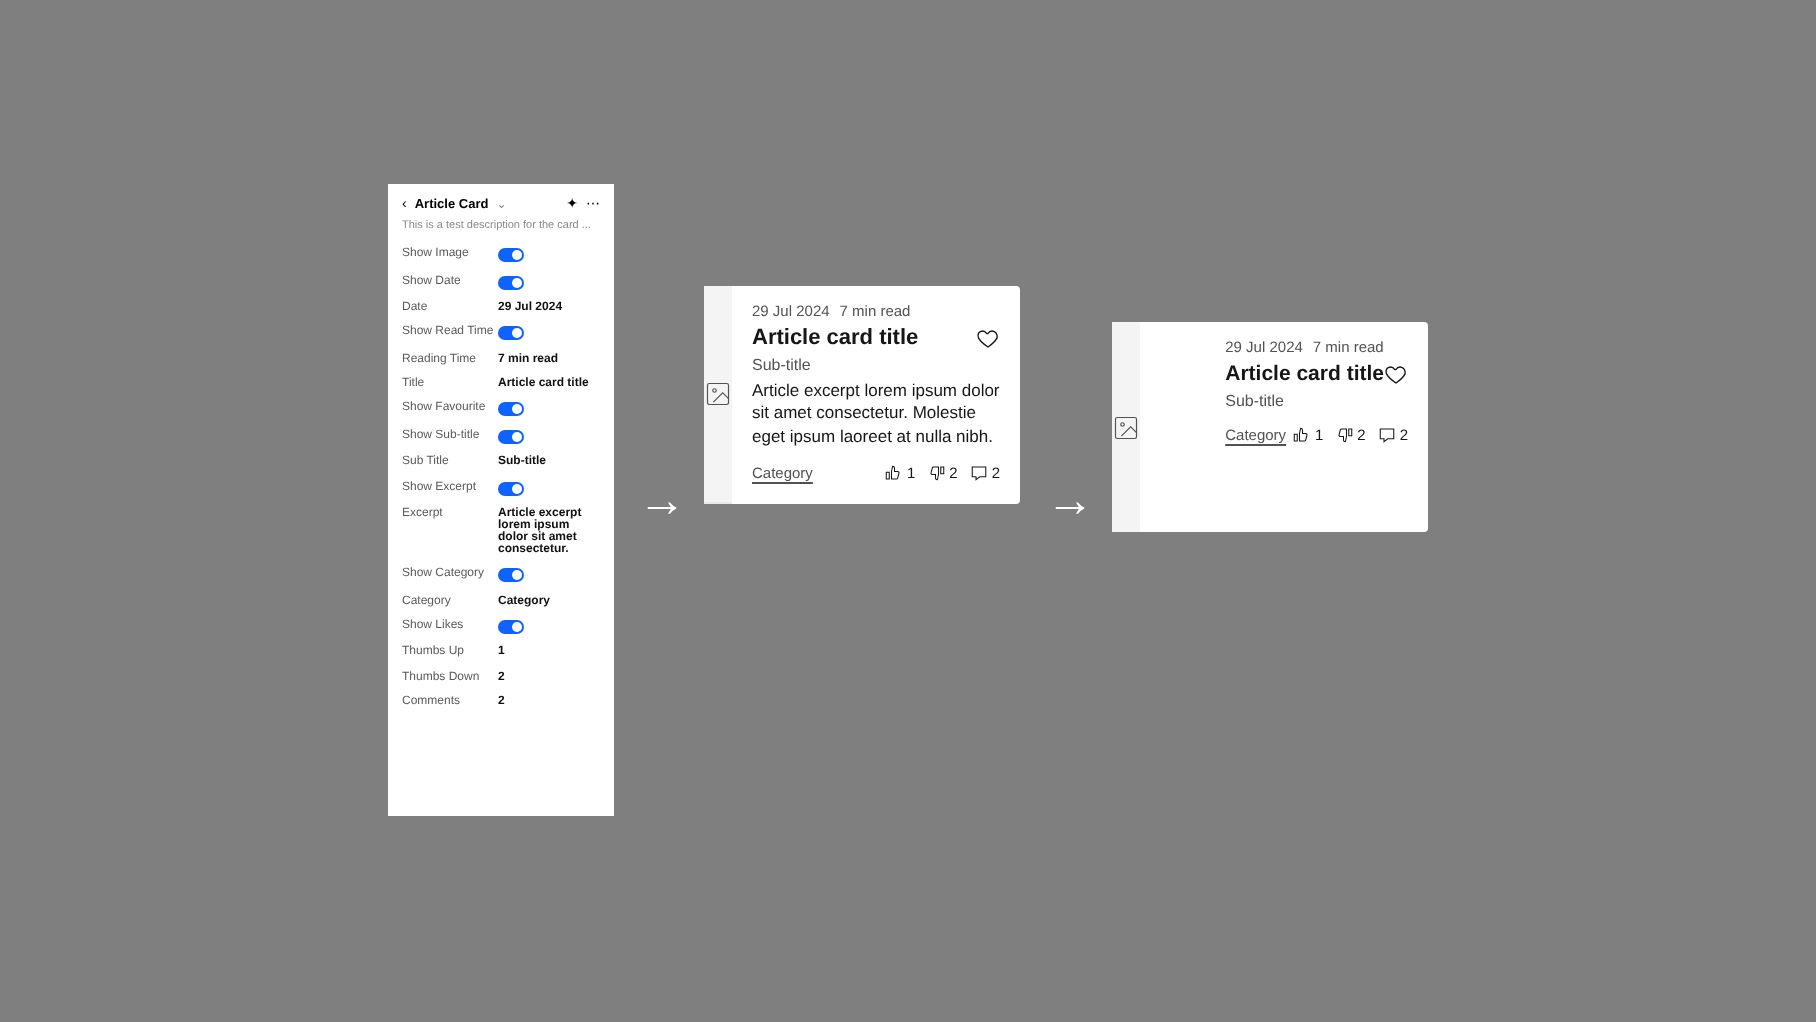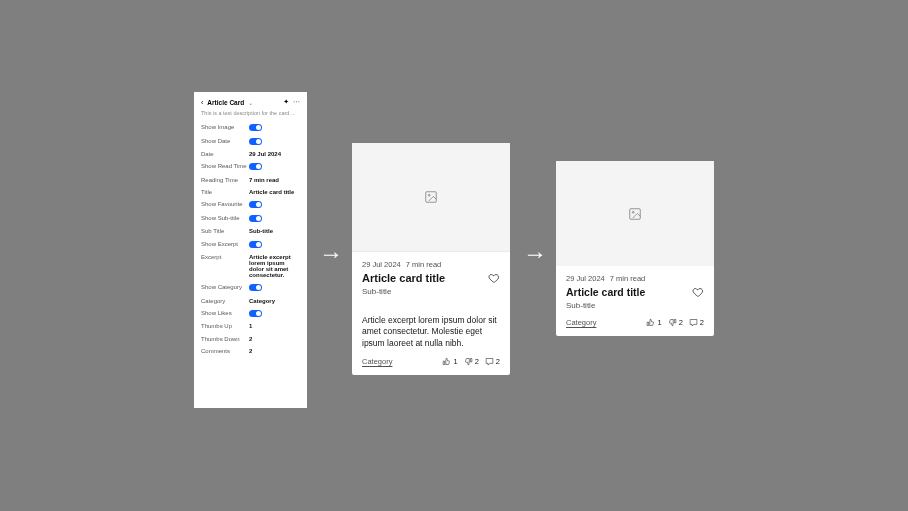--- a/index.html
+++ b/index.html
@@ -53,41 +53,41 @@
     font-size:24px; color:#fff;
     display:flex; align-items:center;
   }
 
   
   .card {
     position:absolute;
     background:#fff;
     border-radius:2px;
     box-shadow:0 0 0 0 rgba(0,0,0,0.04);
-    display:flex; flex-direction:column;
+    display:flex; flex-direction:row;
     font-size:8px;
     color:#161616;
     justify-content:space-between;
   }
   .card .thumb {
     background:#f4f4f4;
     display:flex; align-items:center; justify-content:center;
     border-bottom:1px solid #eaeaea;
   }
   .card .thumb svg { width:14px; height:14px; fill:none; stroke:#525252; }
   .card .body { padding:8px 10px 9px 10px; display:flex; flex-direction:column; }
   .meta { color:#525252; font-size:7.5px; margin-bottom:3px; }
   .meta .sep { display:inline-block; width:5px; }
   .title-row { display:flex; align-items:center; justify-content:space-between; }
   .card-title { font-weight:700; font-size:11px; margin:0; }
   .card-title.sm { font-size:10.5px; }
   .fav { width:12px; height:12px; flex-shrink:0; }
   .fav svg { width:12px; height:12px; fill:none; stroke:#161616; stroke-width:1.4; }
   .subtitle { color:#525252; margin-top:3px; font-size:8px; }
-  .excerpt { color:#161616; margin-top:19px; line-height:1.35; font-size:8.5px; }
+  .excerpt { color:#161616; margin-top:3px; line-height:1.35; font-size:8.5px; }
   .card-foot { display:flex; align-items:center; justify-content:space-between; margin-top:8px; font-size:7.5px; }
   .category { color:#525252; text-decoration:underline; text-underline-offset:2px; }
   .stats { display:flex; align-items:center; gap:6px; color:#161616; }
   .stat { display:flex; align-items:center; gap:2px; }
   .stat svg { width:9px; height:9px; fill:none; stroke:#161616; stroke-width:1.4; }
 
   
   .card-a { left:352px; top:143px; width:158px; }
   .card-a .thumb { height:109px; }
 

